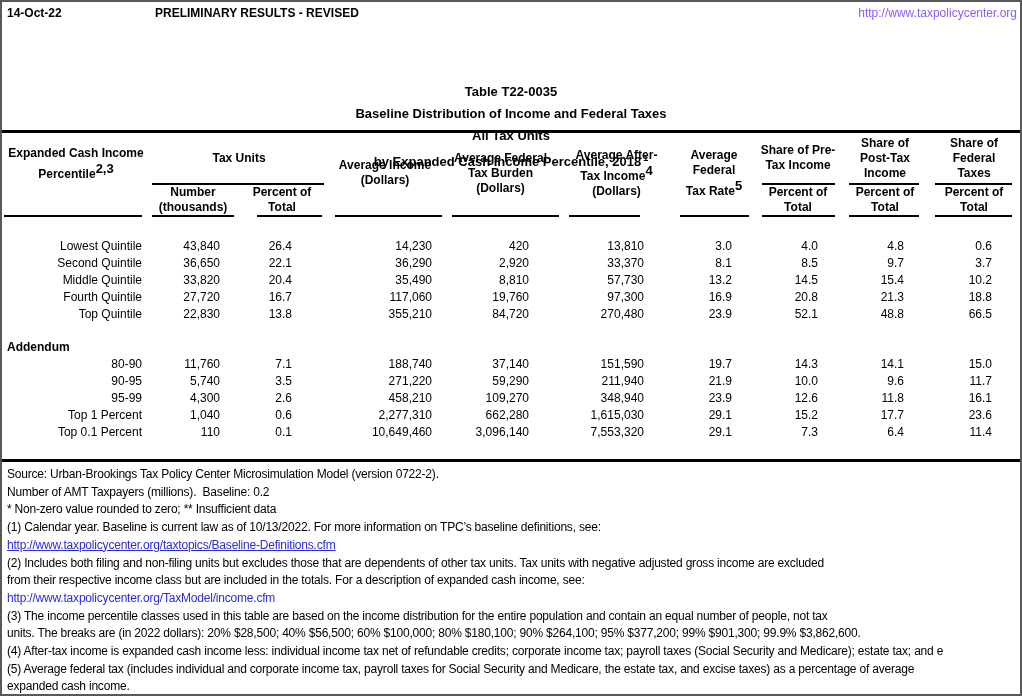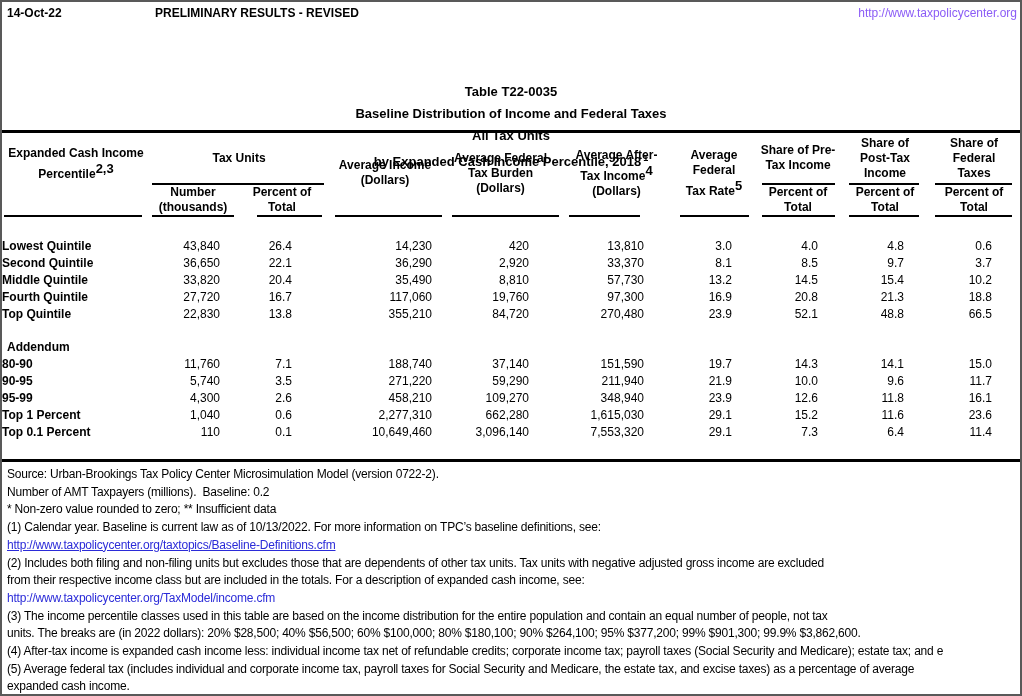--- a/index.html
+++ b/index.html
@@ -33,21 +33,21 @@
   .grule { position:absolute; top:50px; height:2px; background:#000; }
   .glabel { position:absolute; top:0; left:0; right:0; height:50px; display:flex; flex-direction:column; justify-content:center; }
   .gsub { position:absolute; top:52px; left:0; right:0; bottom:2px; display:flex; flex-direction:column; justify-content:flex-start; }
   .gsubrow { position:absolute; top:52px; left:0; right:0; display:flex; }
   .gsubrow .scell { display:flex; flex-direction:column; }
   sup { font-size:13px; }
   
   .databody { position:absolute; top:216px; left:0; right:0; }
   table { width:1018px; table-layout:fixed; border-collapse:collapse; }
   td { height:17px; padding:0; font-size:12px; white-space:nowrap; overflow:hidden; }
-  td.lbl { font-weight:bold; text-align:left; padding-right:8px; }
+  td.lbl { font-weight:normal; text-align:right; padding-right:8px; }
   td.num { text-align:right; }
   td.c2{padding-right:16px;} td.c3{padding-right:36px;} td.c4{padding-right:10px;}
   td.c5{padding-right:30px;} td.c6{padding-right:30px;} td.c7{padding-right:22px;}
   td.c8{padding-right:24px;} td.c9{padding-right:24px;} td.c10{padding-right:28px;}
   tr.spacer td { height:16px; }
   td.addendum { font-weight:bold; text-align:left; padding-left:5px; }
   tr.toprows-pad td { height:19px; }
   
   .notes { position:absolute; top:461px; left:0; right:0; padding:3px 0 0 5px; font-size:12px; letter-spacing:-0.2px; }
   .note-line { line-height:17.7px; white-space:nowrap; overflow:hidden; }
@@ -302,21 +302,21 @@
           </tr>
           <tr>
             <td class="lbl">Top 1 Percent</td>
             <td class="num c2">1,040</td>
             <td class="num c3">0.6</td>
             <td class="num c4">2,277,310</td>
             <td class="num c5">662,280</td>
             <td class="num c6">1,615,030</td>
             <td class="num c7">29.1</td>
             <td class="num c8">15.2</td>
-            <td class="num c9">11.6</td>
+            <td class="num c9">17.7</td>
             <td class="num c10">23.6</td>
           </tr>
           <tr>
             <td class="lbl">Top 0.1 Percent</td>
             <td class="num c2">110</td>
             <td class="num c3">0.1</td>
             <td class="num c4">10,649,460</td>
             <td class="num c5">3,096,140</td>
             <td class="num c6">7,553,320</td>
             <td class="num c7">29.1</td>

